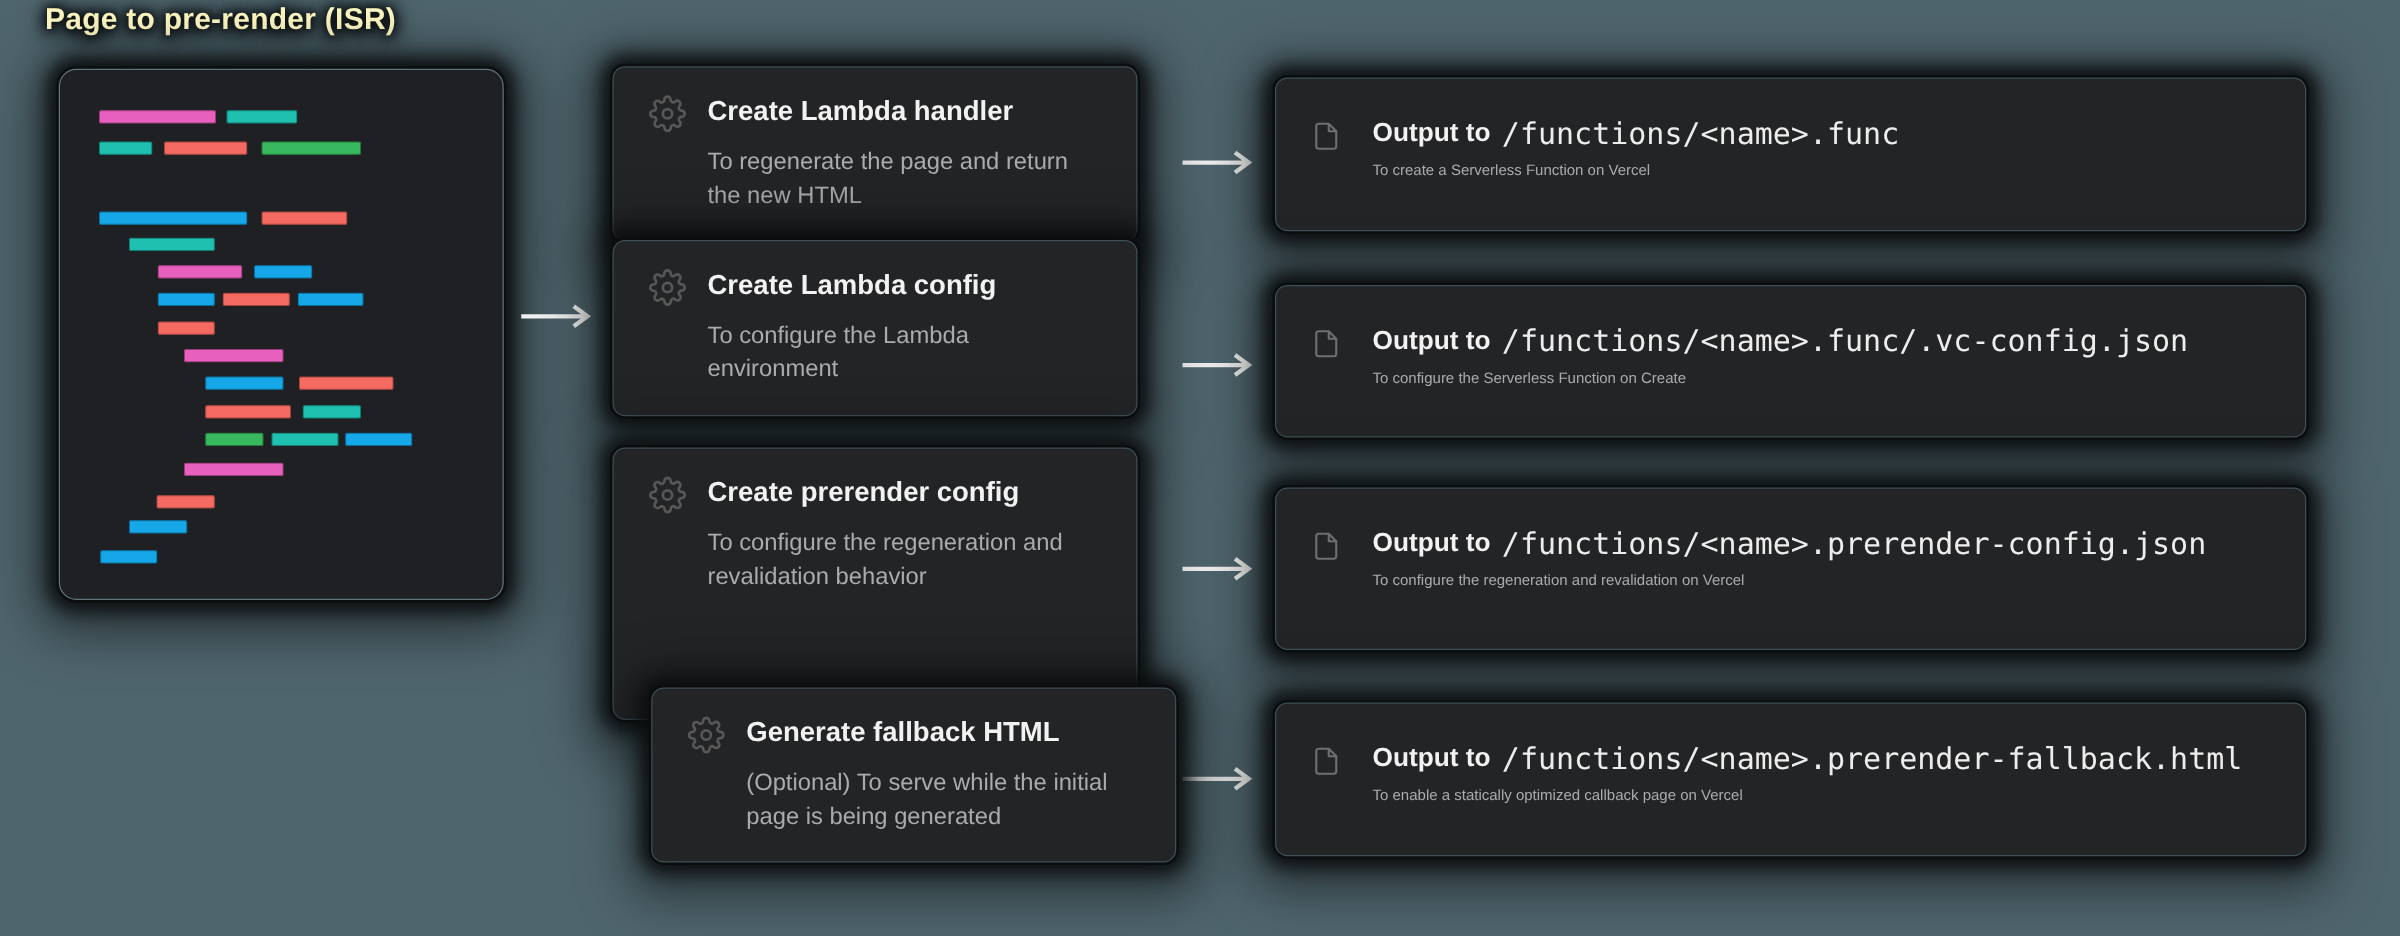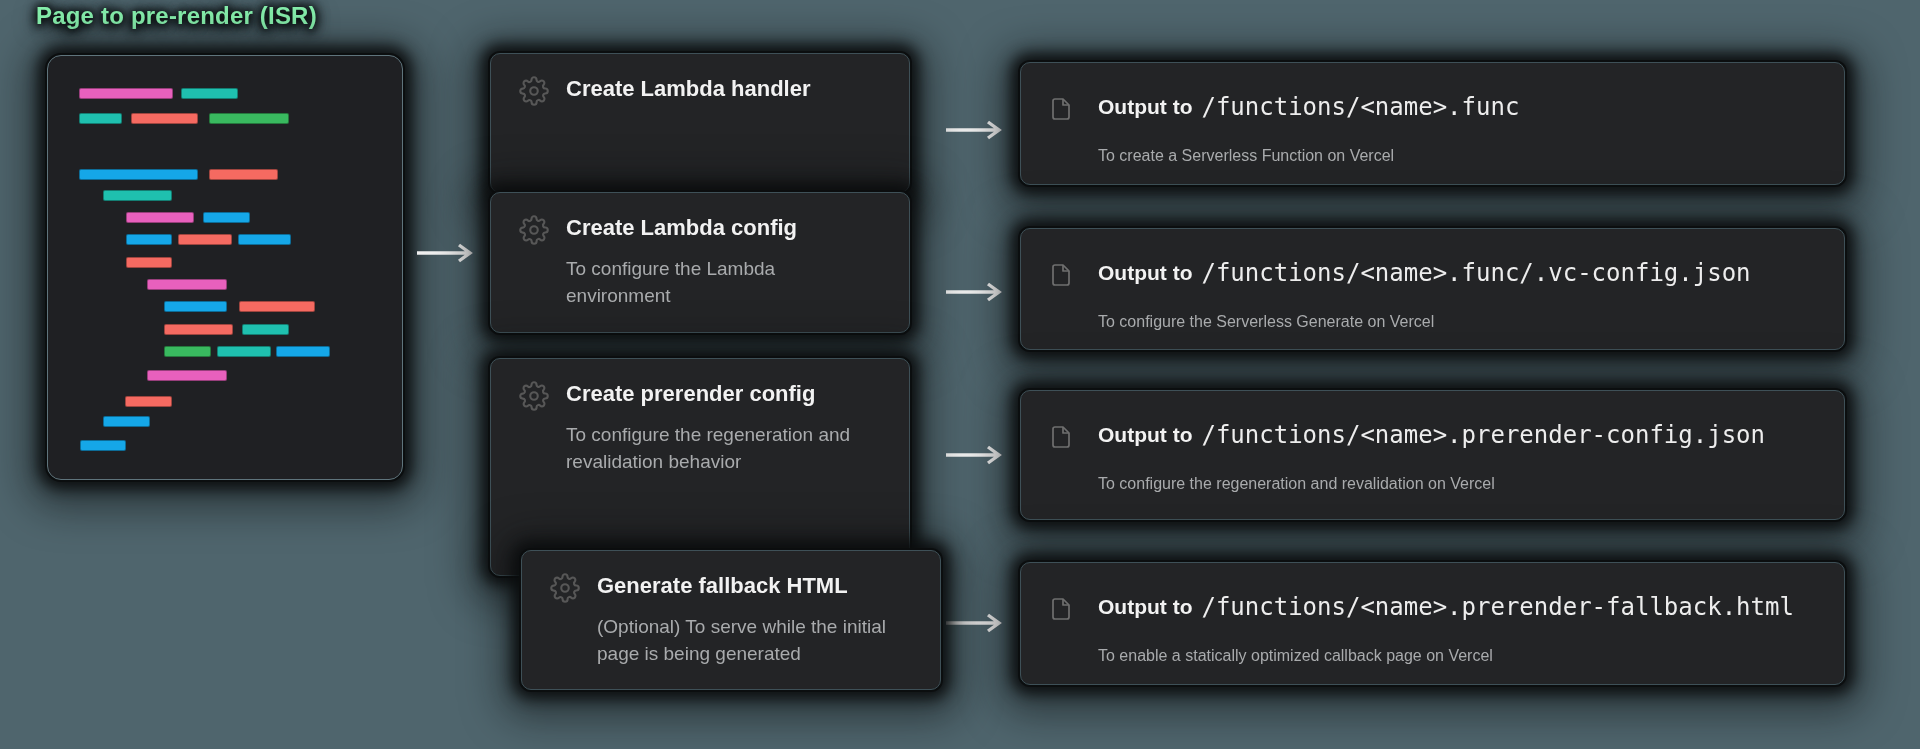--- a/index.html
+++ b/index.html
@@ -20,21 +20,21 @@
       0 0 0 2px rgba(11,13,14,0.9),
       0 0 14px 9px rgba(11,13,14,0.92),
       0 8px 38px 20px rgba(11,13,14,0.5);
   }
 
   
   .page-title {
     position: absolute;
     left: 36px; top: 2px;
     font-size: 24px; font-weight: bold;
-    color: #86efac; letter-spacing: 0.2px;
+    color: #fef9c3; letter-spacing: 0.2px;
     text-shadow:
       0 0 6px rgba(10,12,13,0.95),
       0 3px 10px rgba(10,12,13,0.9),
       2px -2px 12px rgba(10,12,13,0.8),
       -2px 2px 12px rgba(10,12,13,0.8),
       0 6px 22px rgba(10,12,13,0.7);
   }
   .code-panel {
     left: 47px; top: 55px; width: 356px; height: 425px;
     background: #1f2023;
@@ -73,21 +73,21 @@
   .output-3 { top: 562px; height: 123px; }
   .output .file { position: absolute; left: 28px; top: 32px; }
   .output .txt { position: absolute; left: 77px; top: 30px; width: 740px; }
   .output-title { display: flex; align-items: flex-end; white-space: nowrap; }
   .output-prefix { font-size: 21px; font-weight: bold; color: #f2f2f2; line-height: 28px; }
   .output-path {
     margin-left: 9px;
     font-family: "DejaVu Sans Mono", "Liberation Mono", monospace;
     font-size: 24px; font-weight: 500; color: #ededed;
   }
-  .output-desc { margin-top: 22px; font-size: 16px; line-height: 26px; color: #a9abad; }
+  .output-desc { margin-top: 2px; font-size: 12px; line-height: 26px; color: #a9abad; }
 
   
   .arrow { position: absolute; width: 64px; height: 22px; }
   .arrow-left   { left: 415px; top: 242px; }
   .arrow-mid-0  { left: 944px; top: 119px; }
   .arrow-mid-1  { left: 944px; top: 281px; }
   .arrow-mid-2  { left: 944px; top: 444px; }
   .arrow-mid-3  { left: 944px; top: 612px; }
 </style>
 </head>
@@ -142,20 +142,21 @@
   <path d="M2 11 H53 M44 3 L55 11 L44 19" stroke="#f0f0f0" stroke-width="3.4" fill="none"></path>
 </svg>
 
 <div class="card step step-0">
   <svg class="gear" width="30" height="30" viewBox="0 0 24 24" fill="none" stroke="#575757" stroke-width="1.7" stroke-linejoin="round">
     <circle cx="12" cy="12" r="3"></circle>
     <path d="M19.4 15a1.65 1.65 0 0 0 .33 1.82l.06.06a2 2 0 0 1 0 2.83 2 2 0 0 1-2.83 0l-.06-.06a1.65 1.65 0 0 0-1.82-.33 1.65 1.65 0 0 0-1 1.51V21a2 2 0 0 1-2 2 2 2 0 0 1-2-2v-.09A1.65 1.65 0 0 0 9 19.4a1.65 1.65 0 0 0-1.82.33l-.06.06a2 2 0 0 1-2.83 0 2 2 0 0 1 0-2.83l.06-.06a1.65 1.65 0 0 0 .33-1.82 1.65 1.65 0 0 0-1.51-1H3a2 2 0 0 1-2-2 2 2 0 0 1 2-2h.09A1.65 1.65 0 0 0 4.6 9a1.65 1.65 0 0 0-.33-1.82l-.06-.06a2 2 0 0 1 0-2.83 2 2 0 0 1 2.83 0l.06.06a1.65 1.65 0 0 0 1.82.33H9a1.65 1.65 0 0 0 1-1.51V3a2 2 0 0 1 2-2 2 2 0 0 1 2 2v.09a1.65 1.65 0 0 0 1 1.51 1.65 1.65 0 0 0 1.82-.33l.06-.06a2 2 0 0 1 2.83 0 2 2 0 0 1 0 2.83l-.06.06a1.65 1.65 0 0 0-.33 1.82V9a1.65 1.65 0 0 0 1.51 1H21a2 2 0 0 1 2 2 2 2 0 0 1-2 2h-.09a1.65 1.65 0 0 0-1.51 1z"></path>
   </svg>
   <div class="txt">
     <div class="step-title">Create Lambda handler</div>
+    <div class="step-desc">To regenerate the page and return the new HTML</div>
   </div>
 </div>
 
 <div class="card step step-1">
   <svg class="gear" width="30" height="30" viewBox="0 0 24 24" fill="none" stroke="#575757" stroke-width="1.7" stroke-linejoin="round">
     <circle cx="12" cy="12" r="3"></circle>
     <path d="M19.4 15a1.65 1.65 0 0 0 .33 1.82l.06.06a2 2 0 0 1 0 2.83 2 2 0 0 1-2.83 0l-.06-.06a1.65 1.65 0 0 0-1.82-.33 1.65 1.65 0 0 0-1 1.51V21a2 2 0 0 1-2 2 2 2 0 0 1-2-2v-.09A1.65 1.65 0 0 0 9 19.4a1.65 1.65 0 0 0-1.82.33l-.06.06a2 2 0 0 1-2.83 0 2 2 0 0 1 0-2.83l.06-.06a1.65 1.65 0 0 0 .33-1.82 1.65 1.65 0 0 0-1.51-1H3a2 2 0 0 1-2-2 2 2 0 0 1 2-2h.09A1.65 1.65 0 0 0 4.6 9a1.65 1.65 0 0 0-.33-1.82l-.06-.06a2 2 0 0 1 0-2.83 2 2 0 0 1 2.83 0l.06.06a1.65 1.65 0 0 0 1.82.33H9a1.65 1.65 0 0 0 1-1.51V3a2 2 0 0 1 2-2 2 2 0 0 1 2 2v.09a1.65 1.65 0 0 0 1 1.51 1.65 1.65 0 0 0 1.82-.33l.06-.06a2 2 0 0 1 2.83 0 2 2 0 0 1 0 2.83l-.06.06a1.65 1.65 0 0 0-.33 1.82V9a1.65 1.65 0 0 0 1.51 1H21a2 2 0 0 1 2 2 2 2 0 0 1-2 2h-.09a1.65 1.65 0 0 0-1.51 1z"></path>
   </svg>
   <div class="txt">
     <div class="step-title">Create Lambda config</div>
@@ -202,21 +203,21 @@
 <div class="card output output-1">
   <svg class="file" width="24" height="28" viewBox="0 0 24 24" fill="none" stroke="#6f6f6f" stroke-width="1.7" stroke-linejoin="round">
     <path d="M14 2H6a2 2 0 0 0-2 2v16a2 2 0 0 0 2 2h12a2 2 0 0 0 2-2V8z"></path>
       <path d="M14 2v6h6"></path>
   </svg>
   <div class="txt">
     <div class="output-title">
       <span class="output-prefix">Output to</span>
       <span class="output-path">/functions/&lt;name&gt;.func/.vc-config.json</span>
     </div>
-    <div class="output-desc">To configure the Serverless Generate on Vercel</div>
+    <div class="output-desc">To configure the Serverless Function on Create</div>
   </div>
 </div>
 
 <div class="card output output-2">
   <svg class="file" width="24" height="28" viewBox="0 0 24 24" fill="none" stroke="#6f6f6f" stroke-width="1.7" stroke-linejoin="round">
     <path d="M14 2H6a2 2 0 0 0-2 2v16a2 2 0 0 0 2 2h12a2 2 0 0 0 2-2V8z"></path>
       <path d="M14 2v6h6"></path>
   </svg>
   <div class="txt">
     <div class="output-title">

